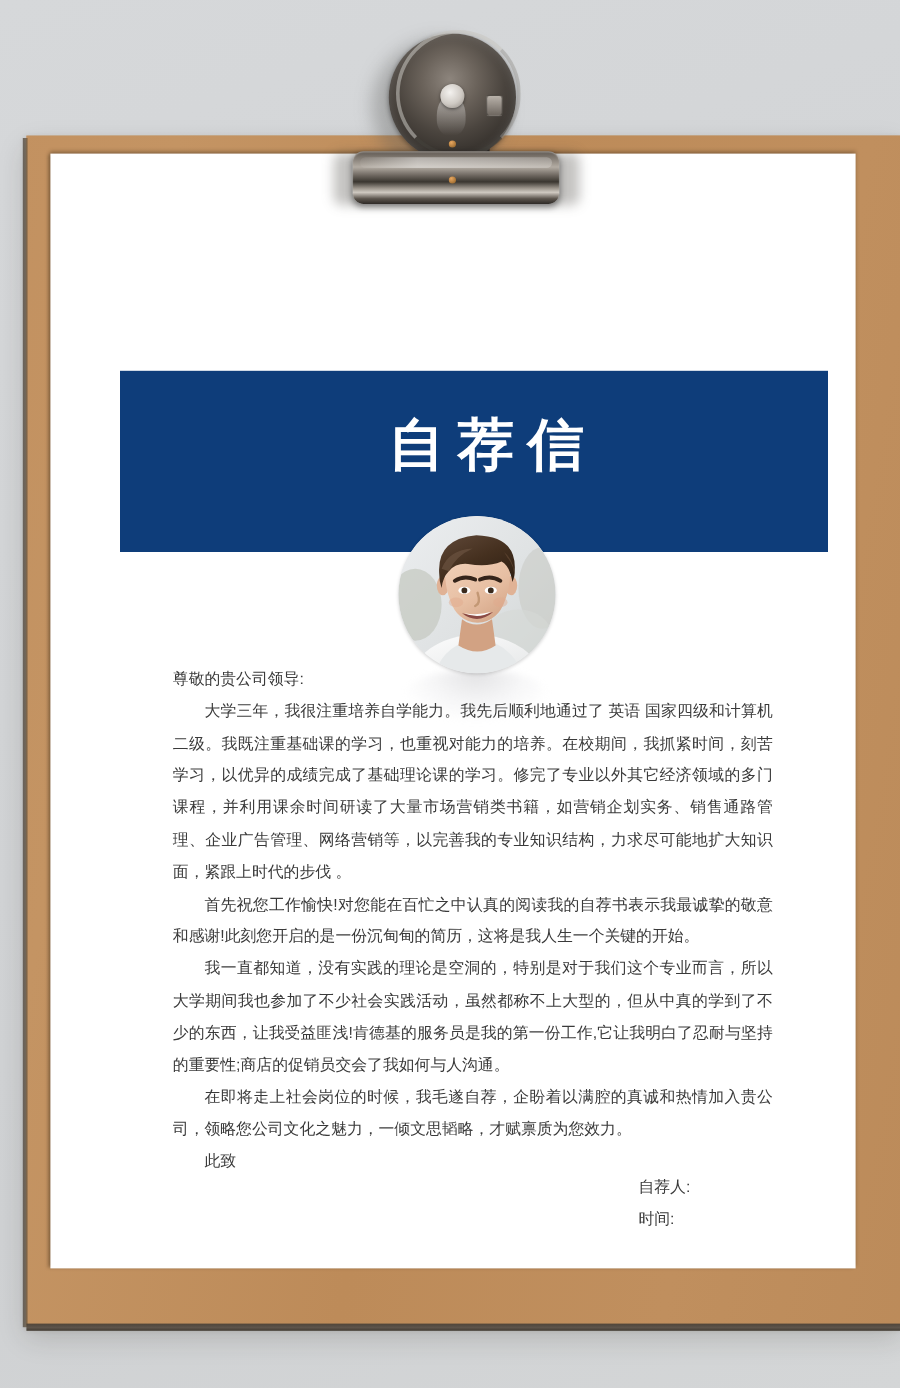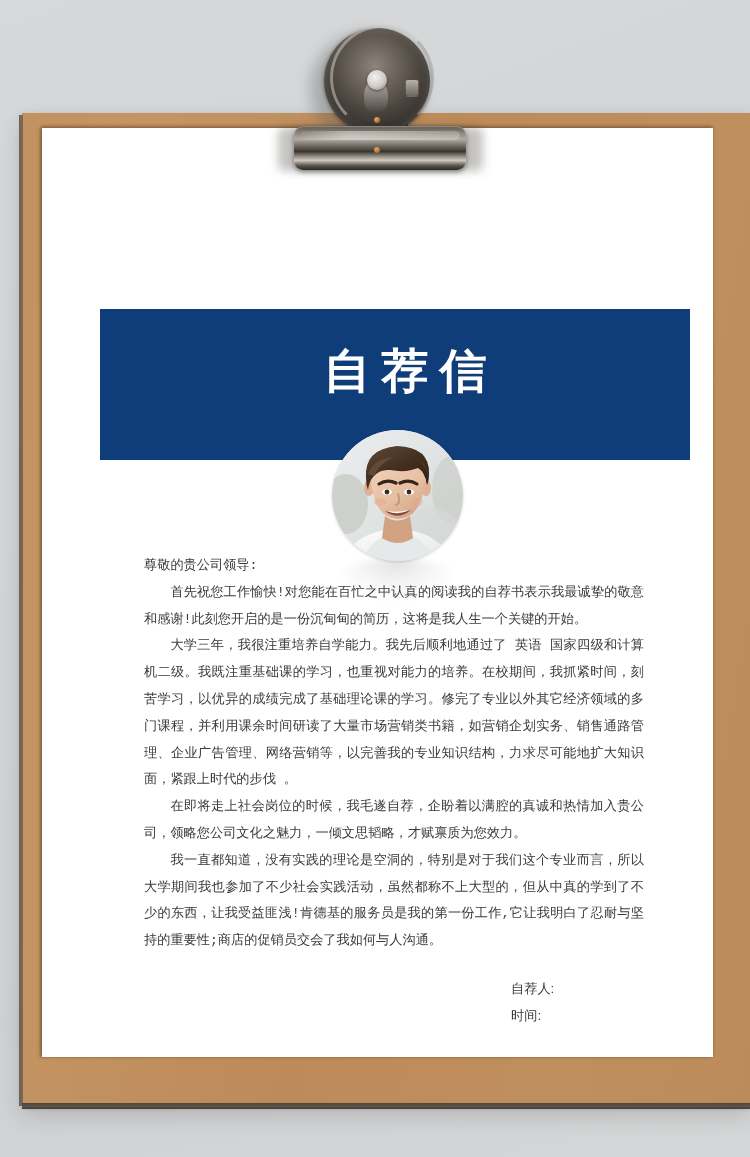--- a/index.html
+++ b/index.html
@@ -241,40 +241,40 @@
   #letter {
     position: absolute;
     left: 122px;
     top: 440px;
     width: 500px;
     color: #3a3a3a;
     font-size: 13.2px;
     line-height: 26.8px;
     text-align: justify;
     text-justify: inter-ideograph;
-    font-family: Liberation Mono, monospace;
+    font-family: Liberation Sans, sans-serif;
   }
   #letter p {
     margin: 0;
   }
   #letter p.indent {
     text-indent: 2em;
   }
 
   
   #signature {
     position: absolute;
     left: 489px;
     top: 862px;
     color: #3a3a3a;
     font-size: 13.2px;
     line-height: 27px;
     font-family: "Liberation Sans", "DejaVu Sans", sans-serif;
   }
-  #signature div { white-space: nowrap; }
+  #signature div { white-space: nowrap; margin-left: 21px; }
 </style>
 </head>
 <body>
 
 <div id="scene">
 
   <div id="clipboard">
     <div id="clipboard-left-edge"></div>
     <div id="clipboard-bottom-edge"></div>
 
@@ -348,24 +348,25 @@
 
               <ellipse cx="48" cy="72" rx="6" ry="4" fill="#e0a98c" opacity="0.45"></ellipse>
               <ellipse cx="85" cy="72" rx="6" ry="4" fill="#e0a98c" opacity="0.45"></ellipse>
             </g>
           </svg>
         </div>
       </div>
 
       <div id="letter" style="left:102px; top:425px;">
         <p>尊敬的贵公司领导:</p>
+        <p class="indent">大学三年，我很注重培养自学能力。我先后顺利地通过了 英语 国家四级和计算机二级。我既注重基础课的学习，也重视对能力的培养。在校期间，我抓紧时间，刻苦学习，以优异的成绩完成了基础理论课的学习。修完了专业以外其它经济领域的多门课程，并利用课余时间研读了大量市场营销类书籍，如营销企划实务、销售通路管理、企业广告管理、网络营销等，以完善我的专业知识结构，力求尽可能地扩大知识面，紧跟上时代的步伐 。</p>
         <p class="indent">首先祝您工作愉快!对您能在百忙之中认真的阅读我的自荐书表示我最诚挚的敬意和感谢!此刻您开启的是一份沉甸甸的简历，这将是我人生一个关键的开始。</p>
-        <p class="indent">大学三年，我很注重培养自学能力。我先后顺利地通过了 英语 国家四级和计算机二级。我既注重基础课的学习，也重视对能力的培养。在校期间，我抓紧时间，刻苦学习，以优异的成绩完成了基础理论课的学习。修完了专业以外其它经济领域的多门课程，并利用课余时间研读了大量市场营销类书籍，如营销企划实务、销售通路管理、企业广告管理、网络营销等，以完善我的专业知识结构，力求尽可能地扩大知识面，紧跟上时代的步伐 。</p>
+        <p class="indent">我一直都知道，没有实践的理论是空洞的，特别是对于我们这个专业而言，所以大学期间我也参加了不少社会实践活动，虽然都称不上大型的，但从中真的学到了不少的东西，让我受益匪浅!肯德基的服务员是我的第一份工作,它让我明白了忍耐与坚持的重要性;商店的促销员交会了我如何与人沟通。</p>
         <p class="indent">在即将走上社会岗位的时候，我毛遂自荐，企盼着以满腔的真诚和热情加入贵公司，领略您公司文化之魅力，一倾文思韬略，才赋禀质为您效力。</p>
-        <p class="indent">我一直都知道，没有实践的理论是空洞的，特别是对于我们这个专业而言，所以大学期间我也参加了不少社会实践活动，虽然都称不上大型的，但从中真的学到了不少的东西，让我受益匪浅!肯德基的服务员是我的第一份工作,它让我明白了忍耐与坚持的重要性;商店的促销员交会了我如何与人沟通。</p>
+        <p class="indent">此致</p>
       </div>
 
       <div id="signature" style="left:469px; top:847px;">
         <div>自荐人:</div>
         <div>时间:</div>
       </div>
 
     </div>
   </div>
 

